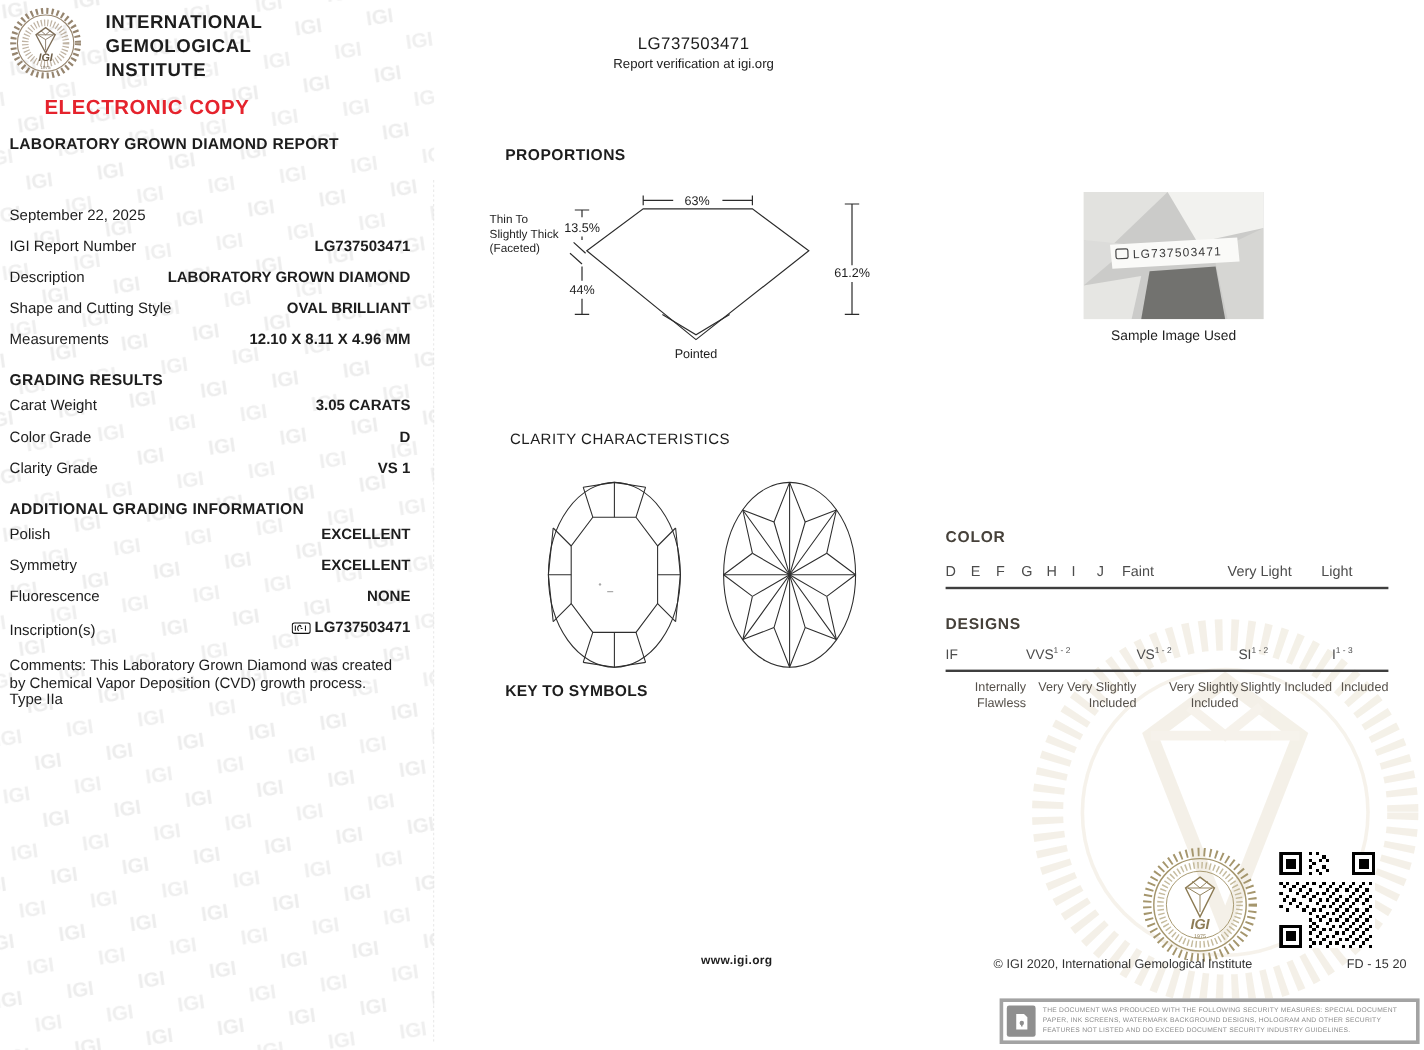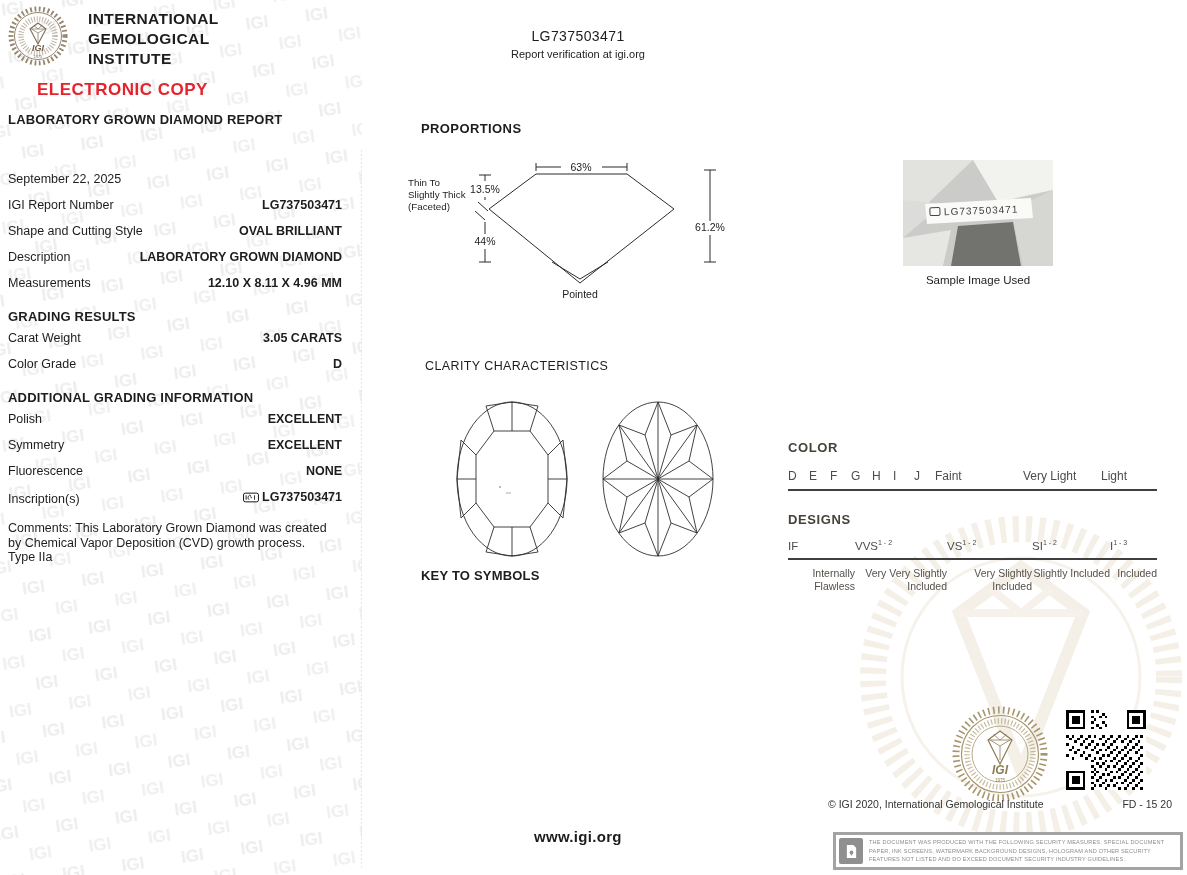--- a/index.html
+++ b/index.html
@@ -58,21 +58,21 @@
   .codes-row{display:flex;margin-top:12px;font-size:11.5px;color:#4c4c4c;}
   .codes-row sup{font-size:7px;}
   .c0{width:67px;} .c1{width:92px;} .c2{width:85px;} .c3{width:78px;} .c4{flex:1;}
   .labels-row{display:flex;margin-top:7px;font-size:10.5px;line-height:13px;color:#55504a;text-align:right;}
 
   
   .gold-seal{position:absolute;left:950px;top:704px;}
   .qr{position:absolute;left:1066px;top:710px;}
   .copyright{position:absolute;left:828px;top:798px;font-size:10.5px;color:#333;}
   .form-code{position:absolute;right:15px;top:798px;font-size:10.5px;color:#333;}
-  .website{position:absolute;left:534px;top:828px;width:160px;font-weight:700;font-size:15px;letter-spacing:.3px;}
+  .website{position:absolute;left:534px;top:795px;width:160px;text-align:center;font-weight:700;font-size:10px;letter-spacing:.3px;}
   .security-box{position:absolute;left:833px;top:832px;width:350px;height:38px;border:3px solid #a3a3a3;
                 background:#fff;display:flex;align-items:center;box-sizing:border-box;}
   .sec-icon{width:24px;height:26px;background:#8f8f8f;margin-left:3px;border-radius:2px;
             display:flex;align-items:center;justify-content:center;flex:0 0 auto;}
   .sec-text{flex:1;font-size:5.6px;line-height:1.6;color:#8d8d8d;padding:0 6px;text-transform:uppercase;letter-spacing:.2px;}
 </style>
 </head>
 <body>
 
 <div class="page">
@@ -120,40 +120,44 @@
 
   <div class="lcol">
     <div class="lrow">
         <span>September 22, 2025</span>
       </div>
     <div class="lrow">
         <span class="lbl">IGI Report Number</span>
         <span class="val">LG737503471</span>
       </div>
     <div class="lrow">
+        <span class="lbl">Description</span>
+        <span class="val">LABORATORY GROWN DIAMOND</span>
+      </div>
+    <div class="lrow">
         <span class="lbl">Shape and Cutting Style</span>
         <span class="val">OVAL BRILLIANT</span>
       </div>
     <div class="lrow">
-        <span class="lbl">Description</span>
-        <span class="val">LABORATORY GROWN DIAMOND</span>
-      </div>
-    <div class="lrow">
         <span class="lbl">Measurements</span>
         <span class="val">12.10 X 8.11 X 4.96 MM</span>
       </div>
 
     <div class="lhead">GRADING RESULTS</div>
     <div class="lrow">
         <span class="lbl">Carat Weight</span>
         <span class="val">3.05 CARATS</span>
       </div>
     <div class="lrow">
         <span class="lbl">Color Grade</span>
         <span class="val">D</span>
+      </div>
+    <div class="lrow">
+        <span class="lbl">Clarity Grade</span>
+        <span class="val">VS 1</span>
       </div>
 
     <div class="lhead">ADDITIONAL GRADING INFORMATION</div>
     <div class="lrow">
         <span class="lbl">Polish</span>
         <span class="val">EXCELLENT</span>
       </div>
     <div class="lrow">
         <span class="lbl">Symmetry</span>
         <span class="val">EXCELLENT</span>

